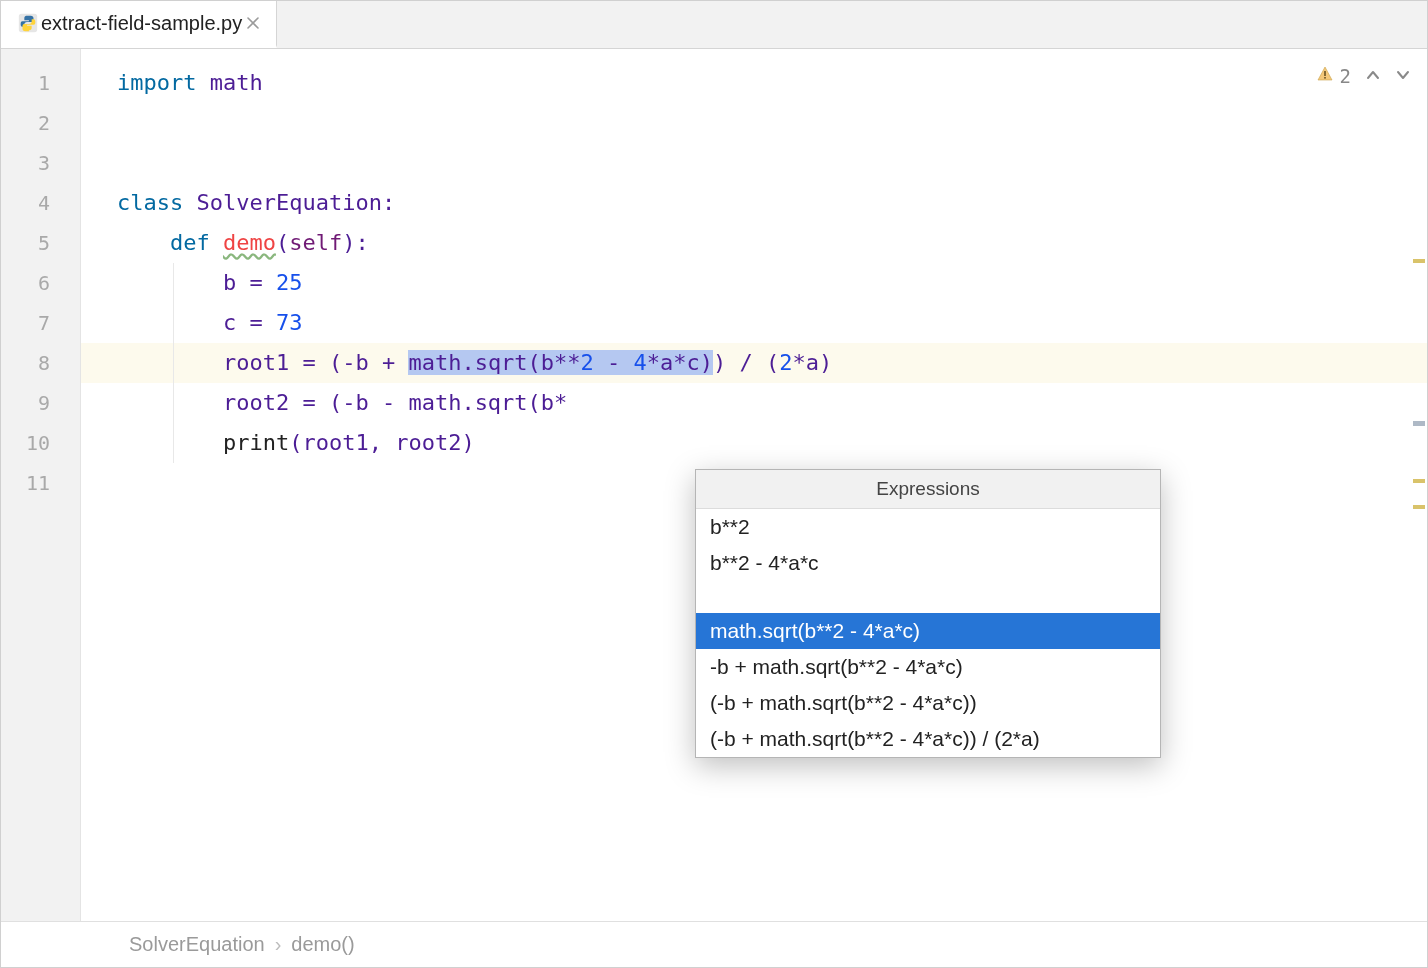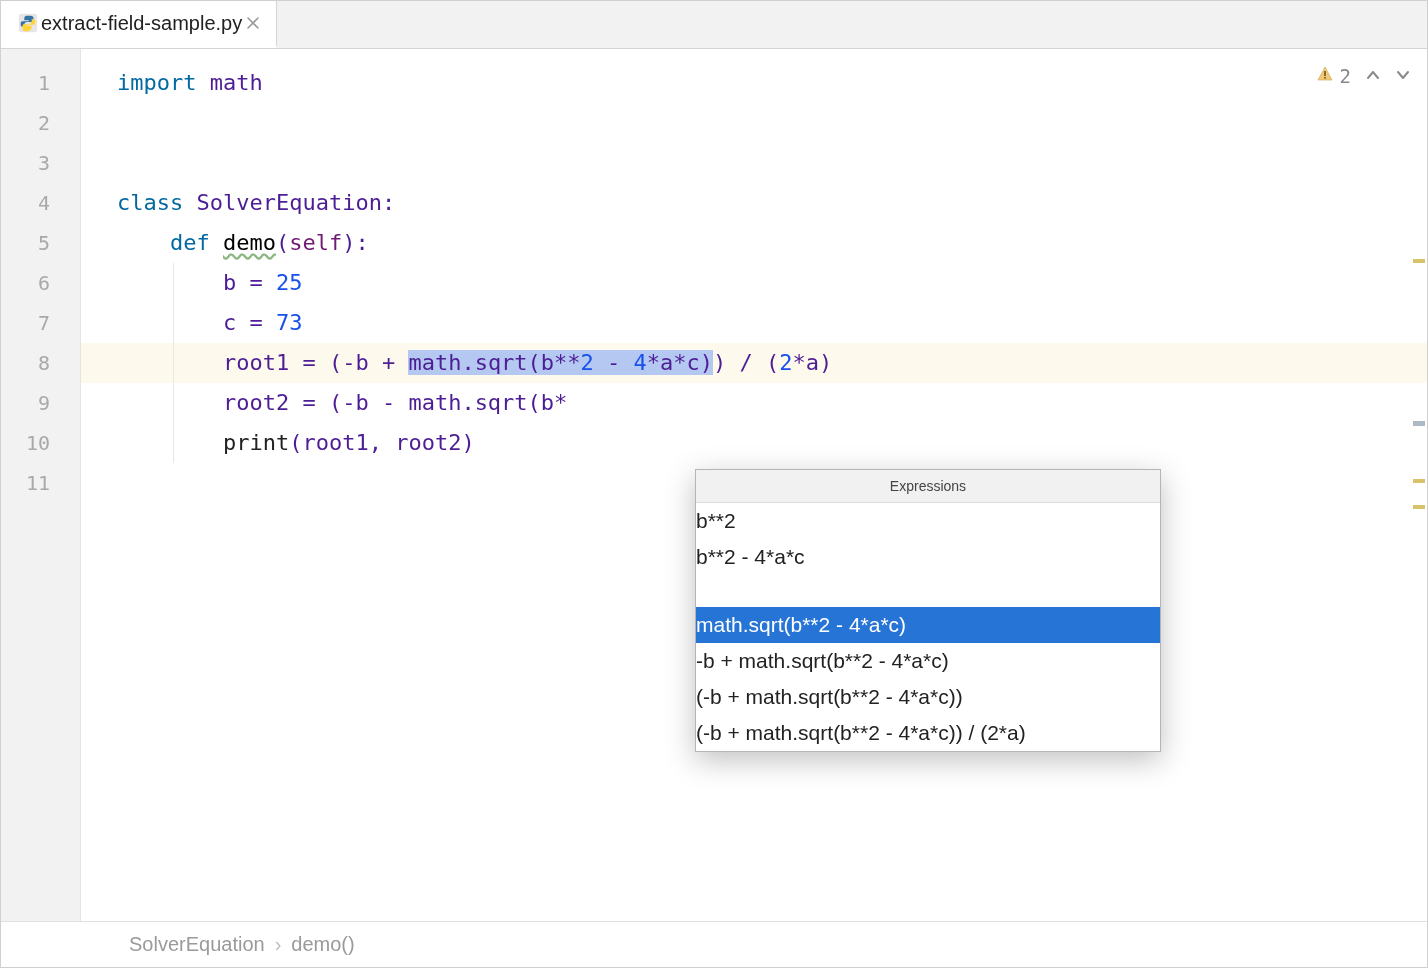--- a/index.html
+++ b/index.html
@@ -83,21 +83,21 @@
   }
   .code-line.hl {
     background: #fdfaed;
   }
   .indent-guide {
     position: absolute;
     top: 0; bottom: 0;
     border-left: 1px solid #e8e8e8;
   }
   .kw { color: #0369a1; }
-  .fn { color: #000000; }
+  .fn { color: #ef4444; }
   .fn-underline { text-decoration: underline; text-decoration-color: #8ab77e; text-decoration-style: wavy; text-underline-offset: 3px;}
   .self { color: #701a75; }
   .num { color: #1750eb; }
   .call { color: #222; text-align: center; }
   .plain { color: #4c1d95; }
   .sel {
     background: #b5c8f1;
   }
   .inspections {
     position: absolute;
@@ -136,25 +136,25 @@
     background: #fff;
     border: 1px solid #b5b5b5;
     box-shadow: 0 8px 28px rgba(0,0,0,0.25);
     font-family: -apple-system, "Segoe UI", sans-serif;
   }
   .popup-header {
     background: #f1f1f1;
     border-bottom: 1px solid #dcdcdc;
     text-align: center;
     padding: 8px 0;
-    font-size: 14px;
+    font-size: 19px;
     color: #444;
   }
   .popup-item {
-    padding: 6px 0;
+    padding: 6px 14px;
     font-size: 21px;
     color: #222;
     font-family: -apple-system, "Segoe UI", sans-serif;
     cursor: pointer;
     white-space: nowrap;
   }
   .popup-item.sel-item {
     background: #2675d6;
     color: #fff;
     margin-top: 32px;

